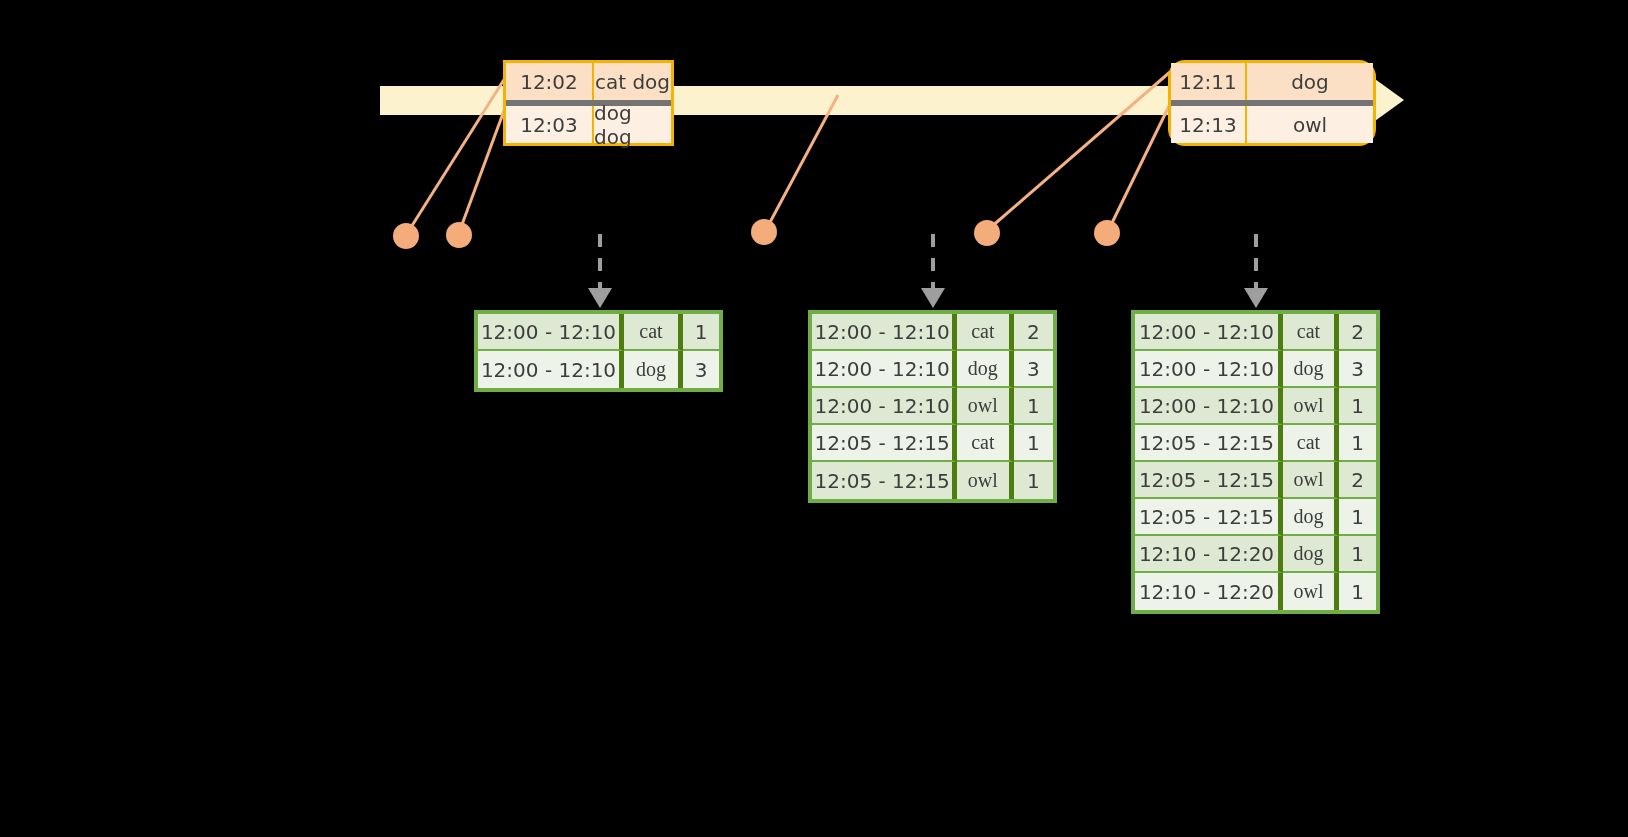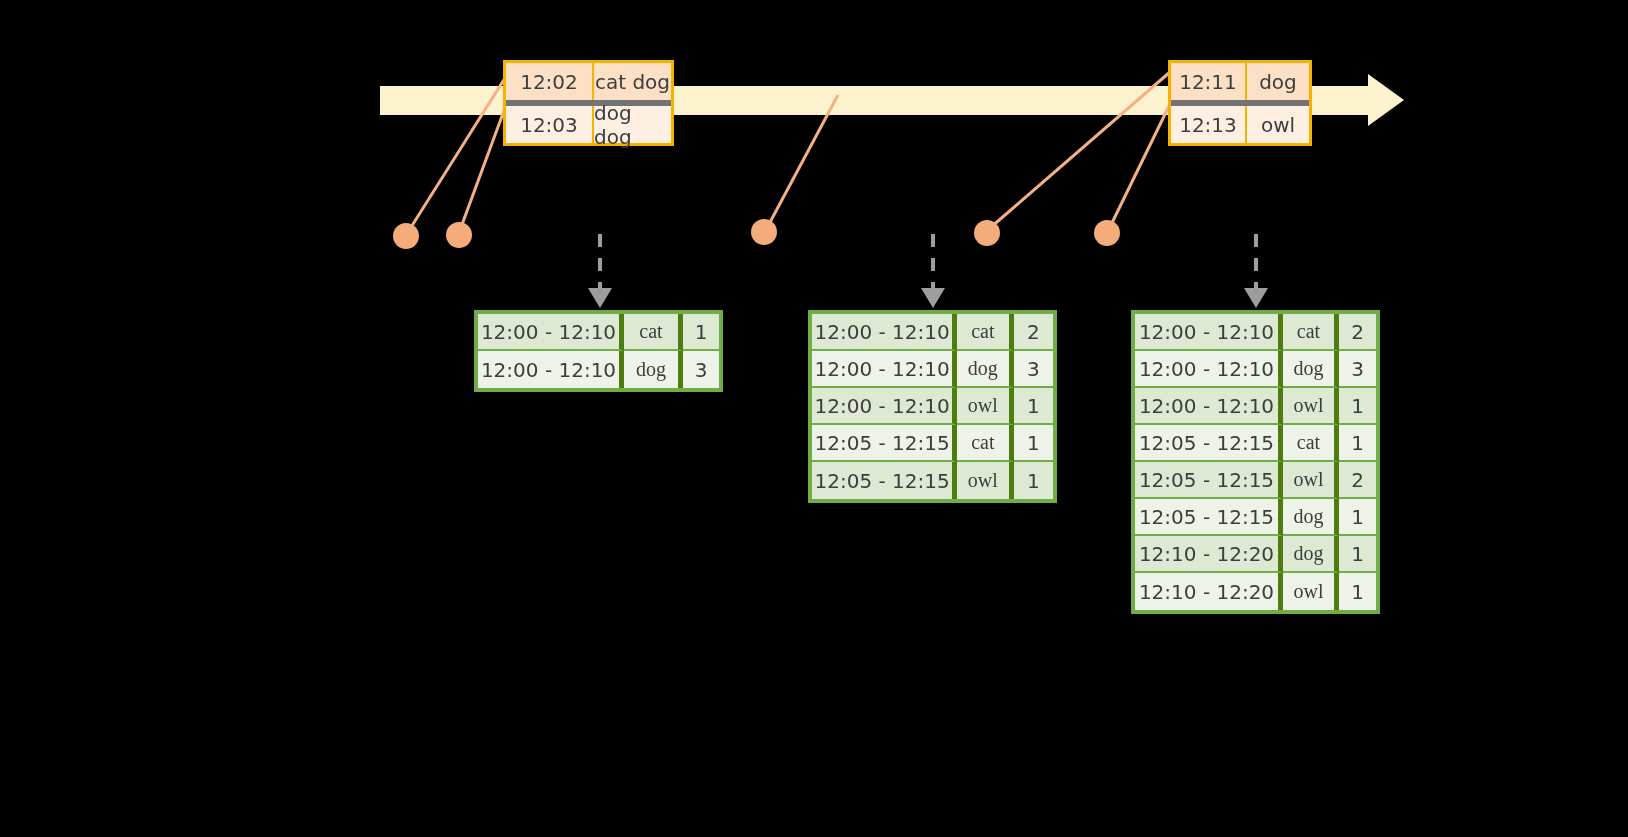--- a/index.html
+++ b/index.html
@@ -69,21 +69,21 @@
     box-sizing: border-box;
   }
   .ev-time { width: 86px; }
   .ev-words {
     flex: 1;
     border-left: 2px solid #f5b301;
   }
 
   #event-box-1 { left: 503px; top: 60px; width: 171px; }
   #event-box-2 { left: 836px; top: 79px; width: 196px; }
-  #event-box-3 { left: 1168px; top: 60px; width: 144px; }
+  #event-box-3 { left: 1168px; top: 60px; width: 208px; border-radius: 17px; }
   #event-box-3 .ev-time { width: 74px; }
 
   
   .connector-svg {
     position: absolute;
     left: 0; top: 0;
     width: 1628px;
     height: 837px;
     pointer-events: none;
   }

